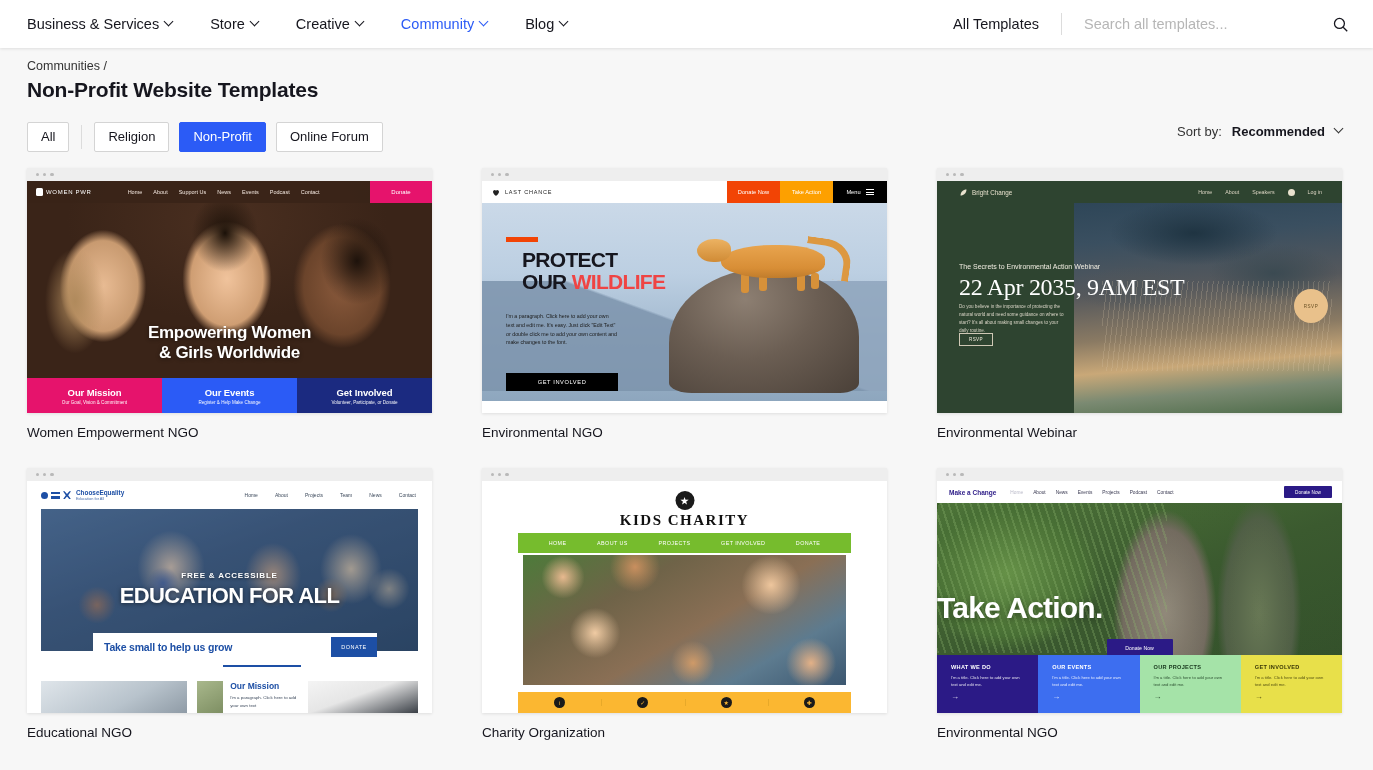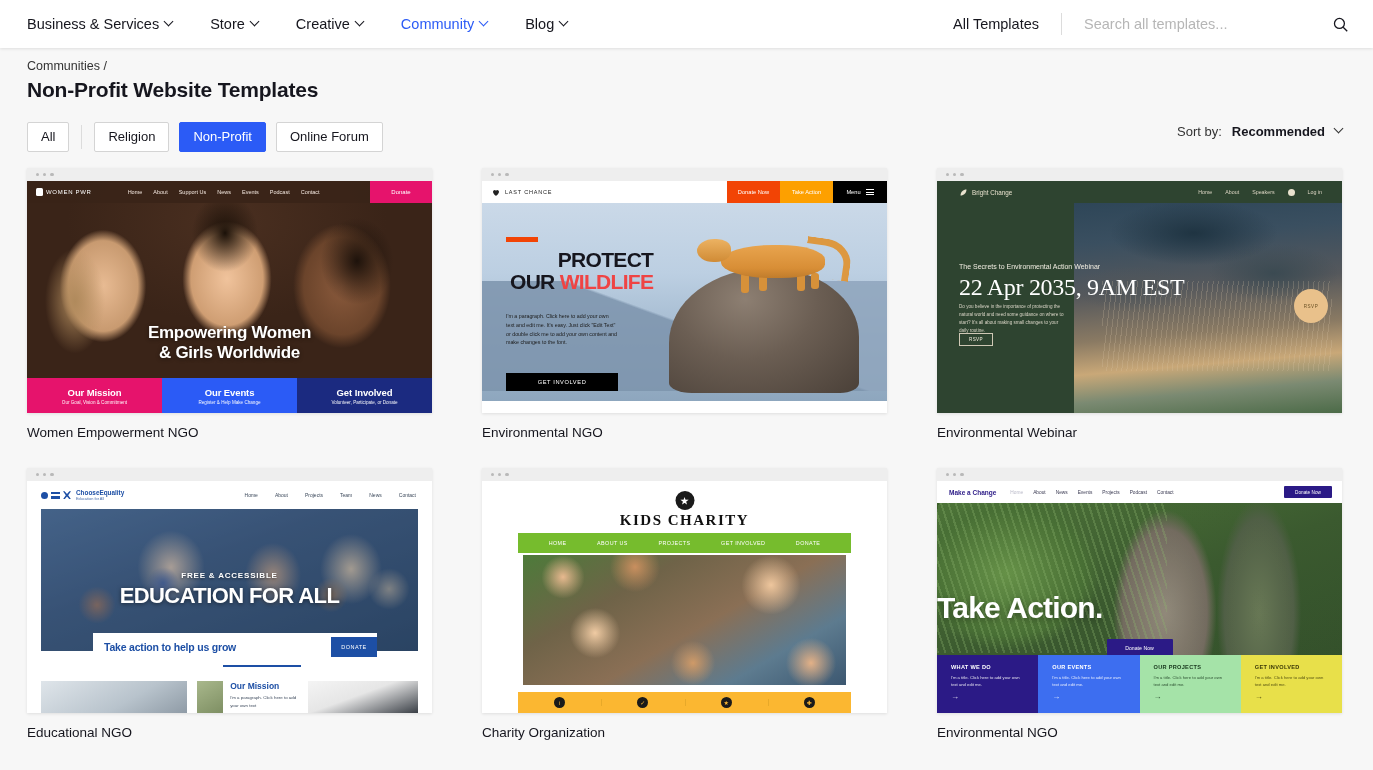--- a/index.html
+++ b/index.html
@@ -177,22 +177,22 @@
   .c2-heart { width: 10px; height: 9px; color: #222; }
   .c2-btns { margin-left: auto; display: flex; height: 22px; }
   .c2-btns div { display: flex; align-items: center; justify-content: center; font-size: 5.7px; color: #fff; }
   .c2-donate { background: #f24405; width: 53px; }
   .c2-take { background: #fda000; width: 53px; }
   .c2-menu { background: #000; width: 54px; gap: 5px; }
   .burger { display: inline-flex; flex-direction: column; gap: 1.4px; }
   .burger i { display: block; width: 8px; height: 1.2px; background: #fff; }
   .c2-rule { position: absolute; left: 24px; top: 56px; width: 32px; height: 5px; background: #f24405; }
   .c2-h1 {
-    position: absolute; left: 28px; top: 68px; font-size: 21px; font-weight: bold;
-    color: #16161e; line-height: 1.02; letter-spacing: -0.7px; text-align: right;
+    position: absolute; left: 40px; top: 68px; font-size: 21px; font-weight: bold;
+    color: #16161e; line-height: 1.02; letter-spacing: -0.7px;
   }
   .c2-h1 em { font-style: normal; color: #ef4444; }
   .c2-p {
     position: absolute; left: 24px; top: 131px; width: 112px;
     font-size: 5.3px; color: #1c1c1c; line-height: 1.65;
   }
   .c2-cta {
     position: absolute; left: 24px; bottom: 22px; width: 112px; height: 18px;
     background: #000; color: #fff; font-size: 5.7px; letter-spacing: 0.6px;
     display: flex; align-items: center; justify-content: center;
@@ -608,21 +608,21 @@
             <span>Contact</span>
           </div>
         </div>
         <div class="c4-hero">
           <div class="c4-kids"></div>
           <div class="c4-hero-ov"></div>
           <div class="c4-k1">FREE &amp; ACCESSIBLE</div>
           <div class="c4-k2">EDUCATION FOR ALL</div>
         </div>
         <div class="c4-cta-row">
-          <b>Take action to help us grow</b>
+          <b>Take small to help us grow</b>
           <div class="c4-donate">DONATE</div>
         </div>
         <div class="c4-rule"></div>
         <div class="c4-row2">
           <div class="c4-img1"></div>
           <div class="c4-mid">
             <div class="c4-img2"></div>
             <div class="c4-mission">
               <b>Our Mission</b>
               <span>I'm a paragraph. Click here to add your own text</span>

